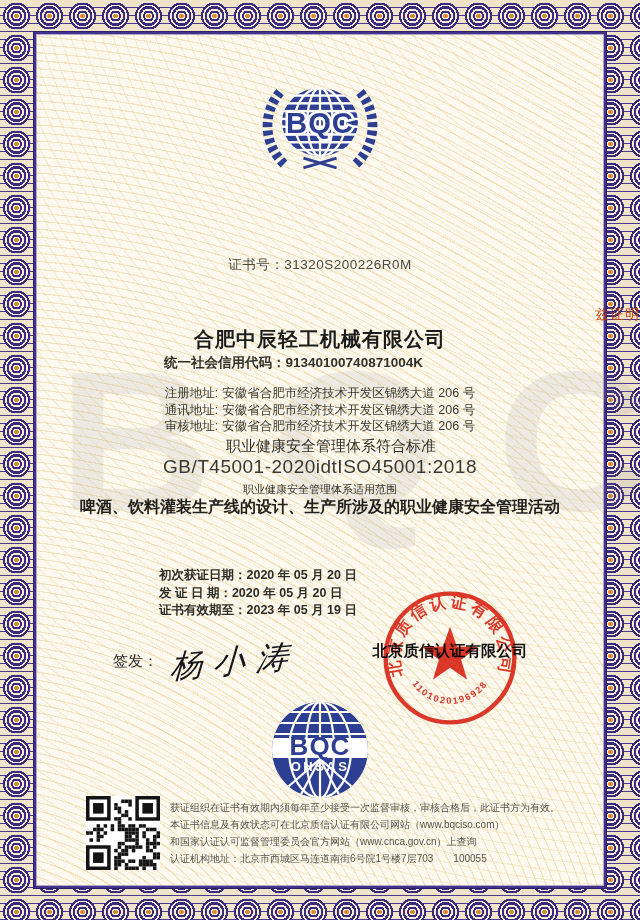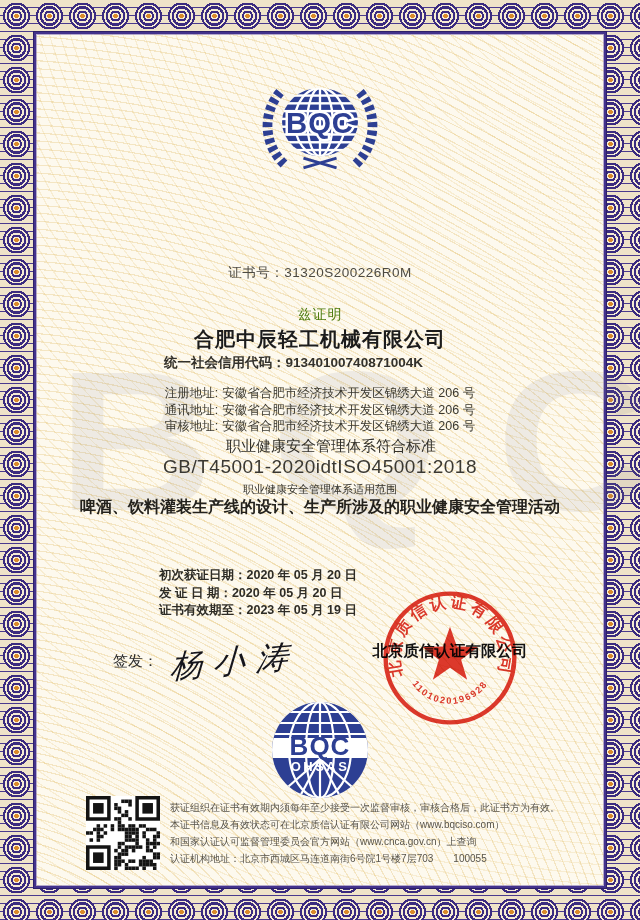--- a/index.html
+++ b/index.html
@@ -32,24 +32,24 @@
   .watermark{
     position:absolute;left:0;top:318px;width:640px;text-align:center;
     font-size:215px;font-weight:bold;letter-spacing:58px;text-indent:58px;
     color:rgba(135,135,152,.12);transform:scaleY(.92);
     font-family:"Liberation Sans",sans-serif;user-select:none;
   }
 
   .top-logo{position:absolute;left:247px;top:76px;}
   .title{position:absolute;left:0;top:208px;width:640px;text-align:center;
     font-size:27px;font-weight:bold;letter-spacing:3px;color:#151515;}
-  .cert-no{position:absolute;left:0;top:264px;width:640px;text-align:center;
+  .cert-no{position:absolute;left:0;top:256px;width:640px;text-align:center;
     font-size:13.5px;color:#4d4a42;letter-spacing:.5px;}
-  .statement{position:absolute;left:0;top:306px;width:640px;text-align:center;
-    font-size:14px;color:#4d7c0f;letter-spacing:1px;}
+  .statement{position:absolute;left:0;top:306px;width:640px;text-align:right;
+    font-size:14px;color:#c2410c;letter-spacing:1px;}
   .company-name{position:absolute;left:0;top:326px;width:640px;text-align:center;
     font-size:20px;font-weight:bold;color:#1c1c1c;letter-spacing:1px;}
   .credit-code{position:absolute;left:0;top:354px;width:587px;text-align:center;
     font-size:13.5px;font-weight:600;color:#33312b;}
 
   .addresses{position:absolute;left:0;top:385px;width:640px;text-align:center;}
   .addr-line{font-size:12.5px;color:#3a382f;line-height:16.5px;font-weight:500;}
   .addr-line .lbl{margin-right:4px;}
 
   .standard{position:absolute;left:0;top:436px;width:640px;text-align:center;color:#32302a;}

